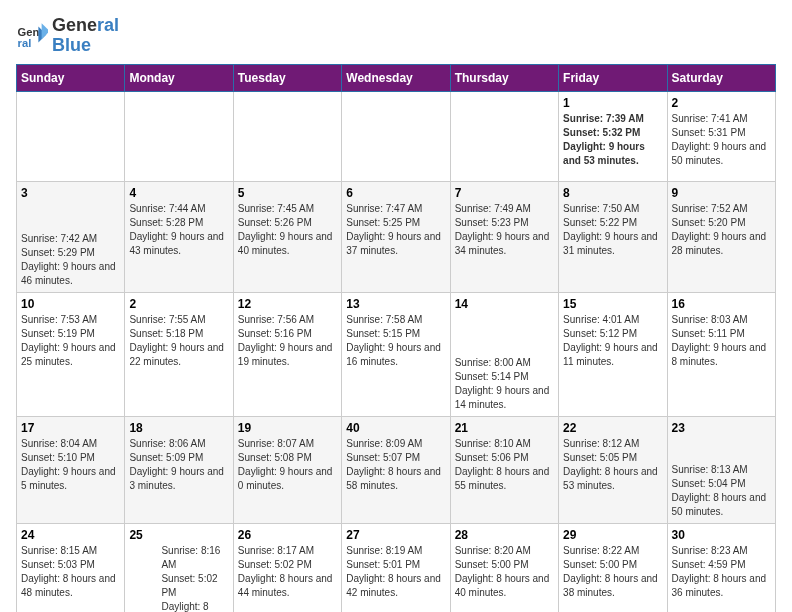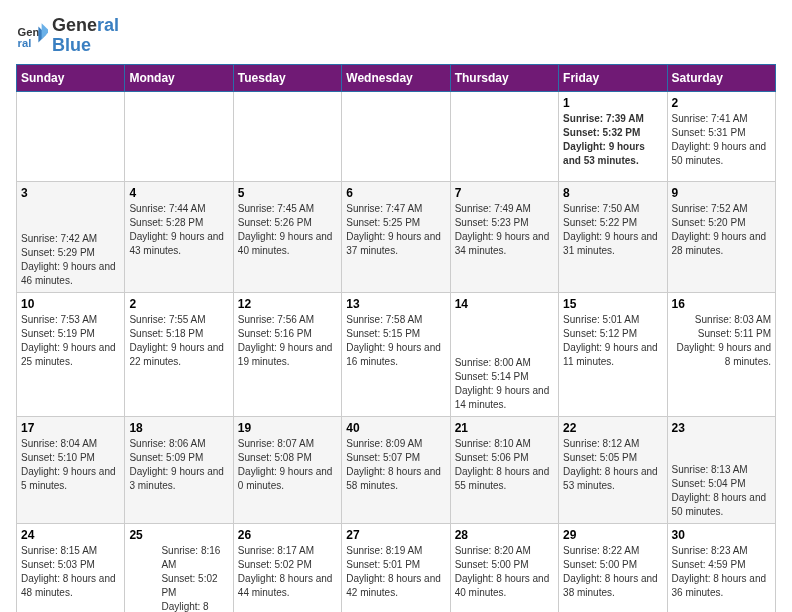--- a/index.html
+++ b/index.html
@@ -205,27 +205,27 @@
 Daylight: 9 hours and 16 minutes.</div>
         </td>
         <td>
           <span class="day-num">14</span>
           <div class="day-info" style="white-space: pre-line; margin-top: 45px;">Sunrise: 8:00 AM
 Sunset: 5:14 PM
 Daylight: 9 hours and 14 minutes.</div>
         </td>
         <td>
           <span class="day-num">15</span>
-          <div class="day-info" style="white-space: pre-line;">Sunrise: 5:01 AM
+          <div class="day-info" style="white-space: pre-line;">Sunrise: 4:01 AM
 Sunset: 5:12 PM
 Daylight: 9 hours and 11 minutes.</div>
         </td>
         <td>
           <span class="day-num">16</span>
-          <div class="day-info" style="white-space: pre-line; text-align: right;">Sunrise: 8:03 AM
+          <div class="day-info" style="white-space: pre-line;">Sunrise: 8:03 AM
 Sunset: 5:11 PM
 Daylight: 9 hours and 8 minutes.</div>
         </td>
       </tr>
       <tr>
         <td>
           <span class="day-num">17</span>
           <div class="day-info" style="white-space: pre-line;">Sunrise: 8:04 AM
 Sunset: 5:10 PM
 Daylight: 9 hours and 5 minutes.</div>

